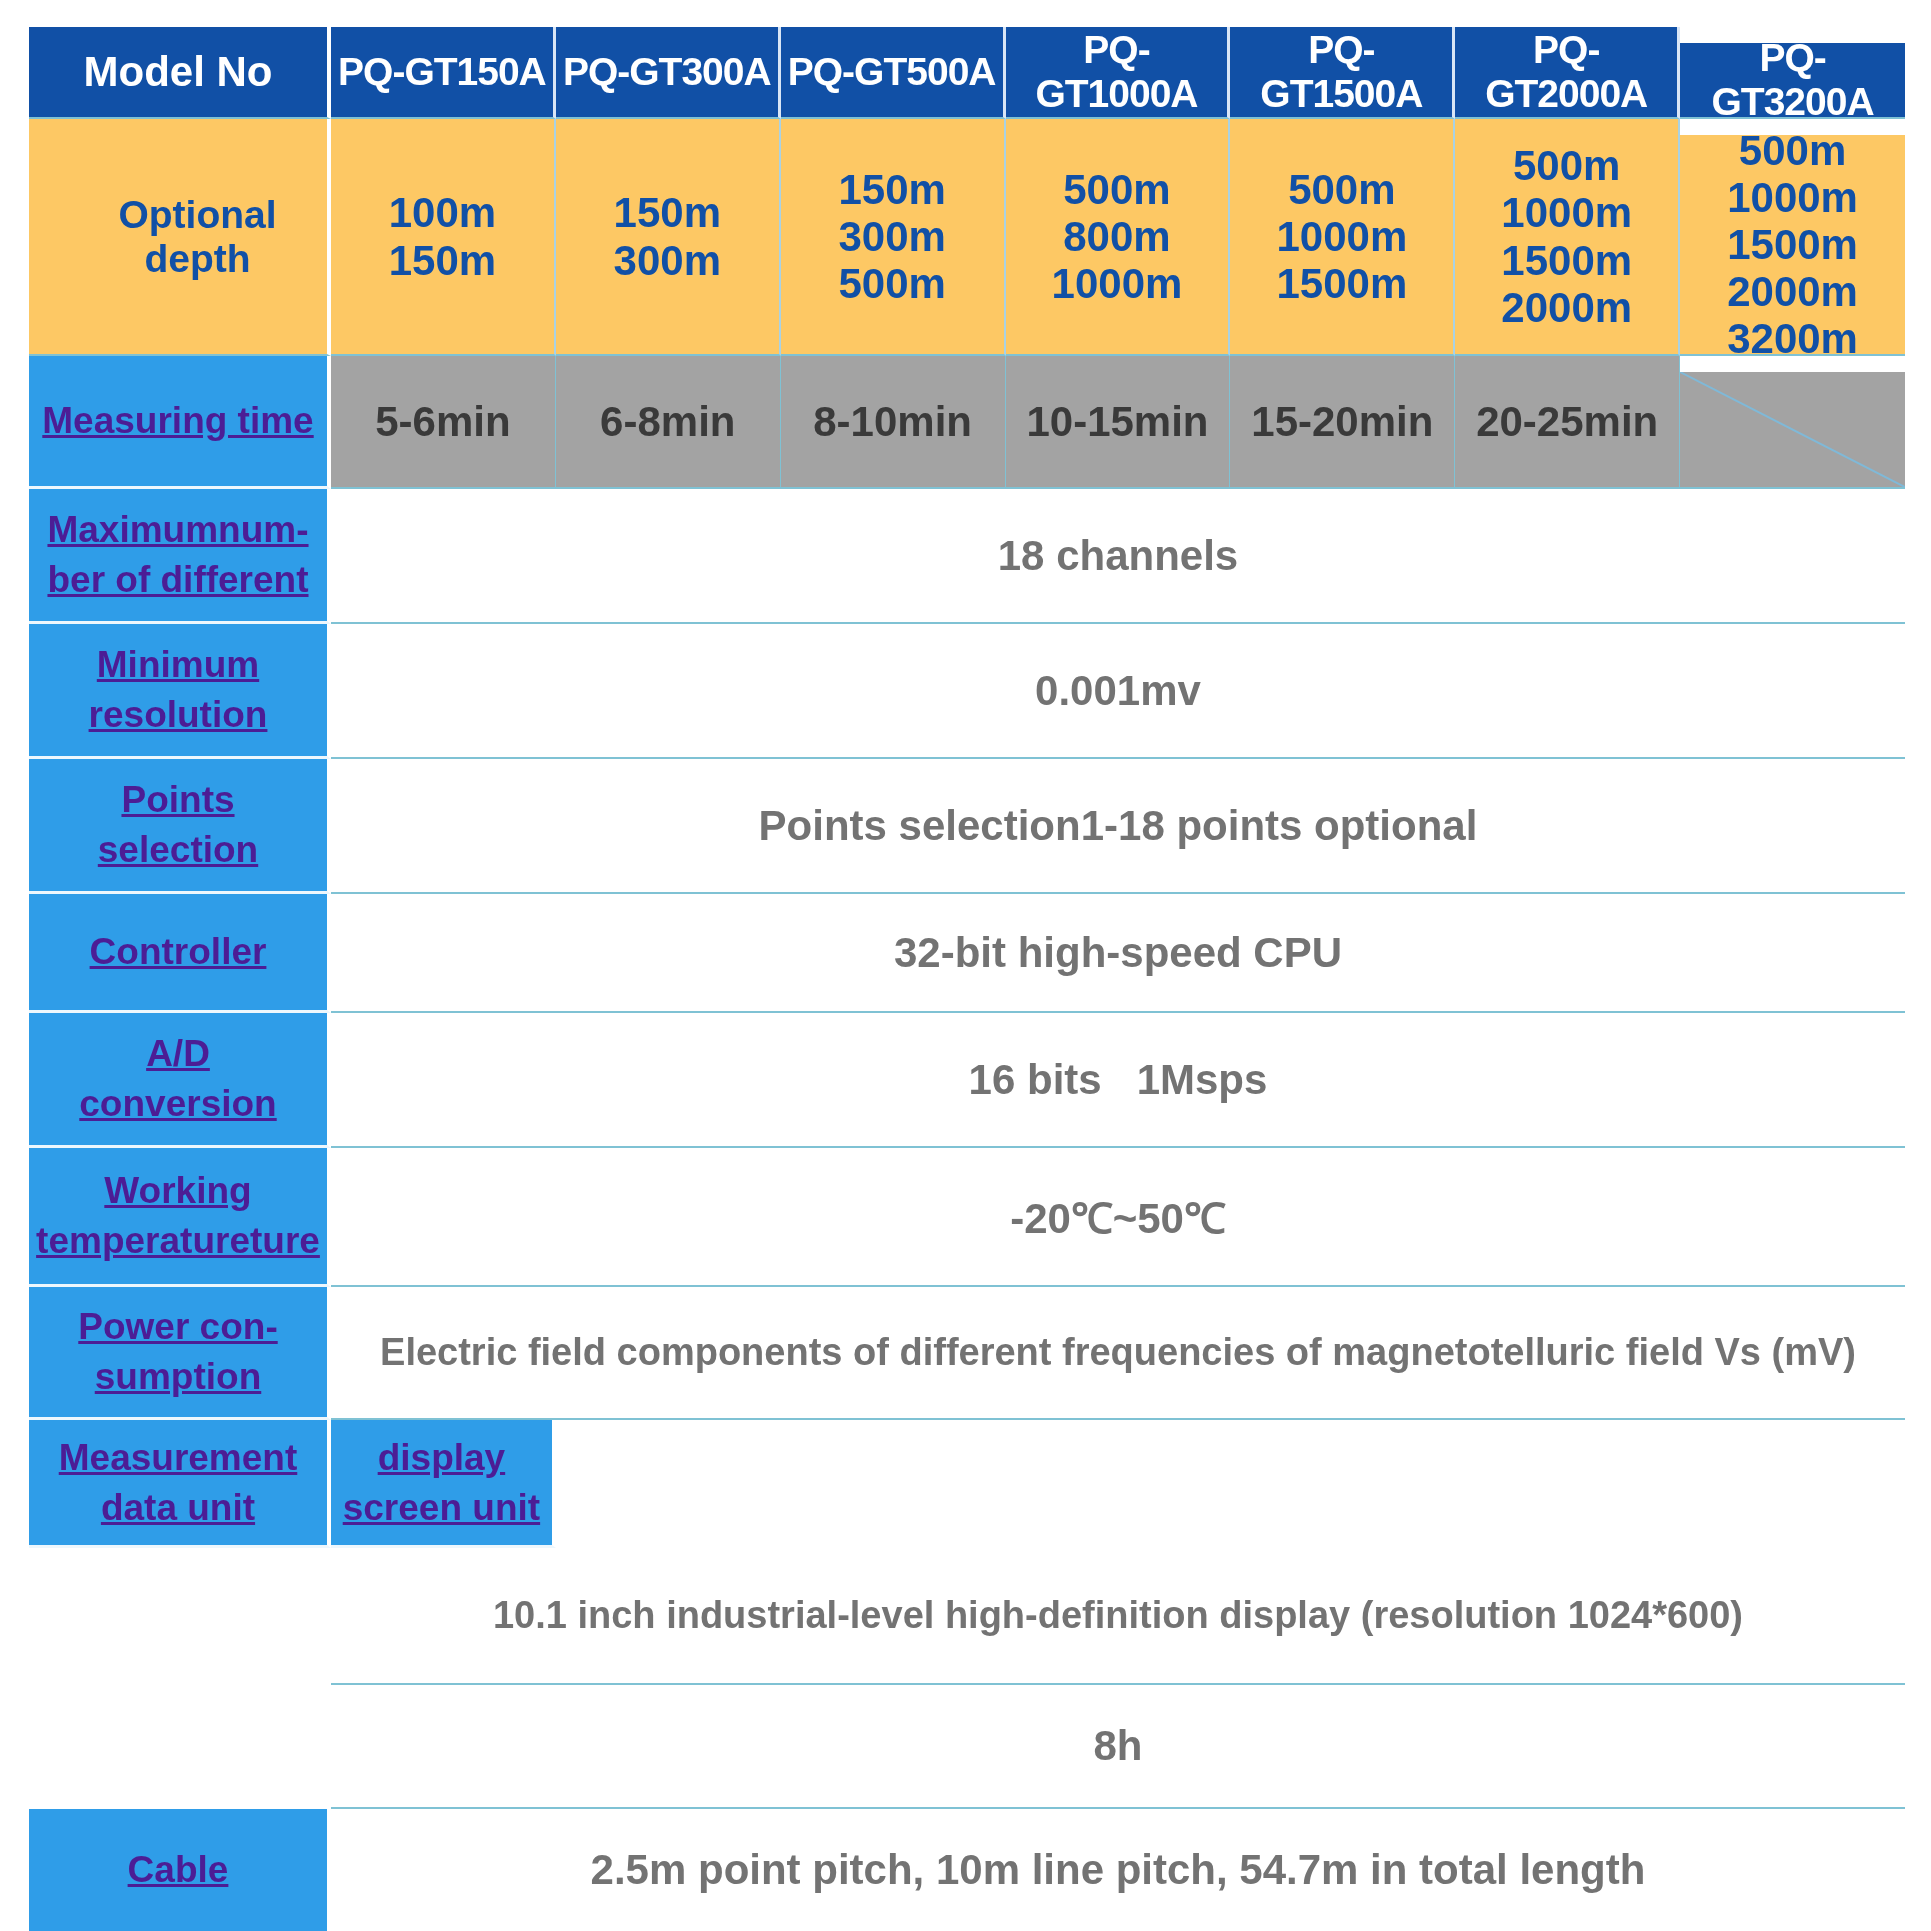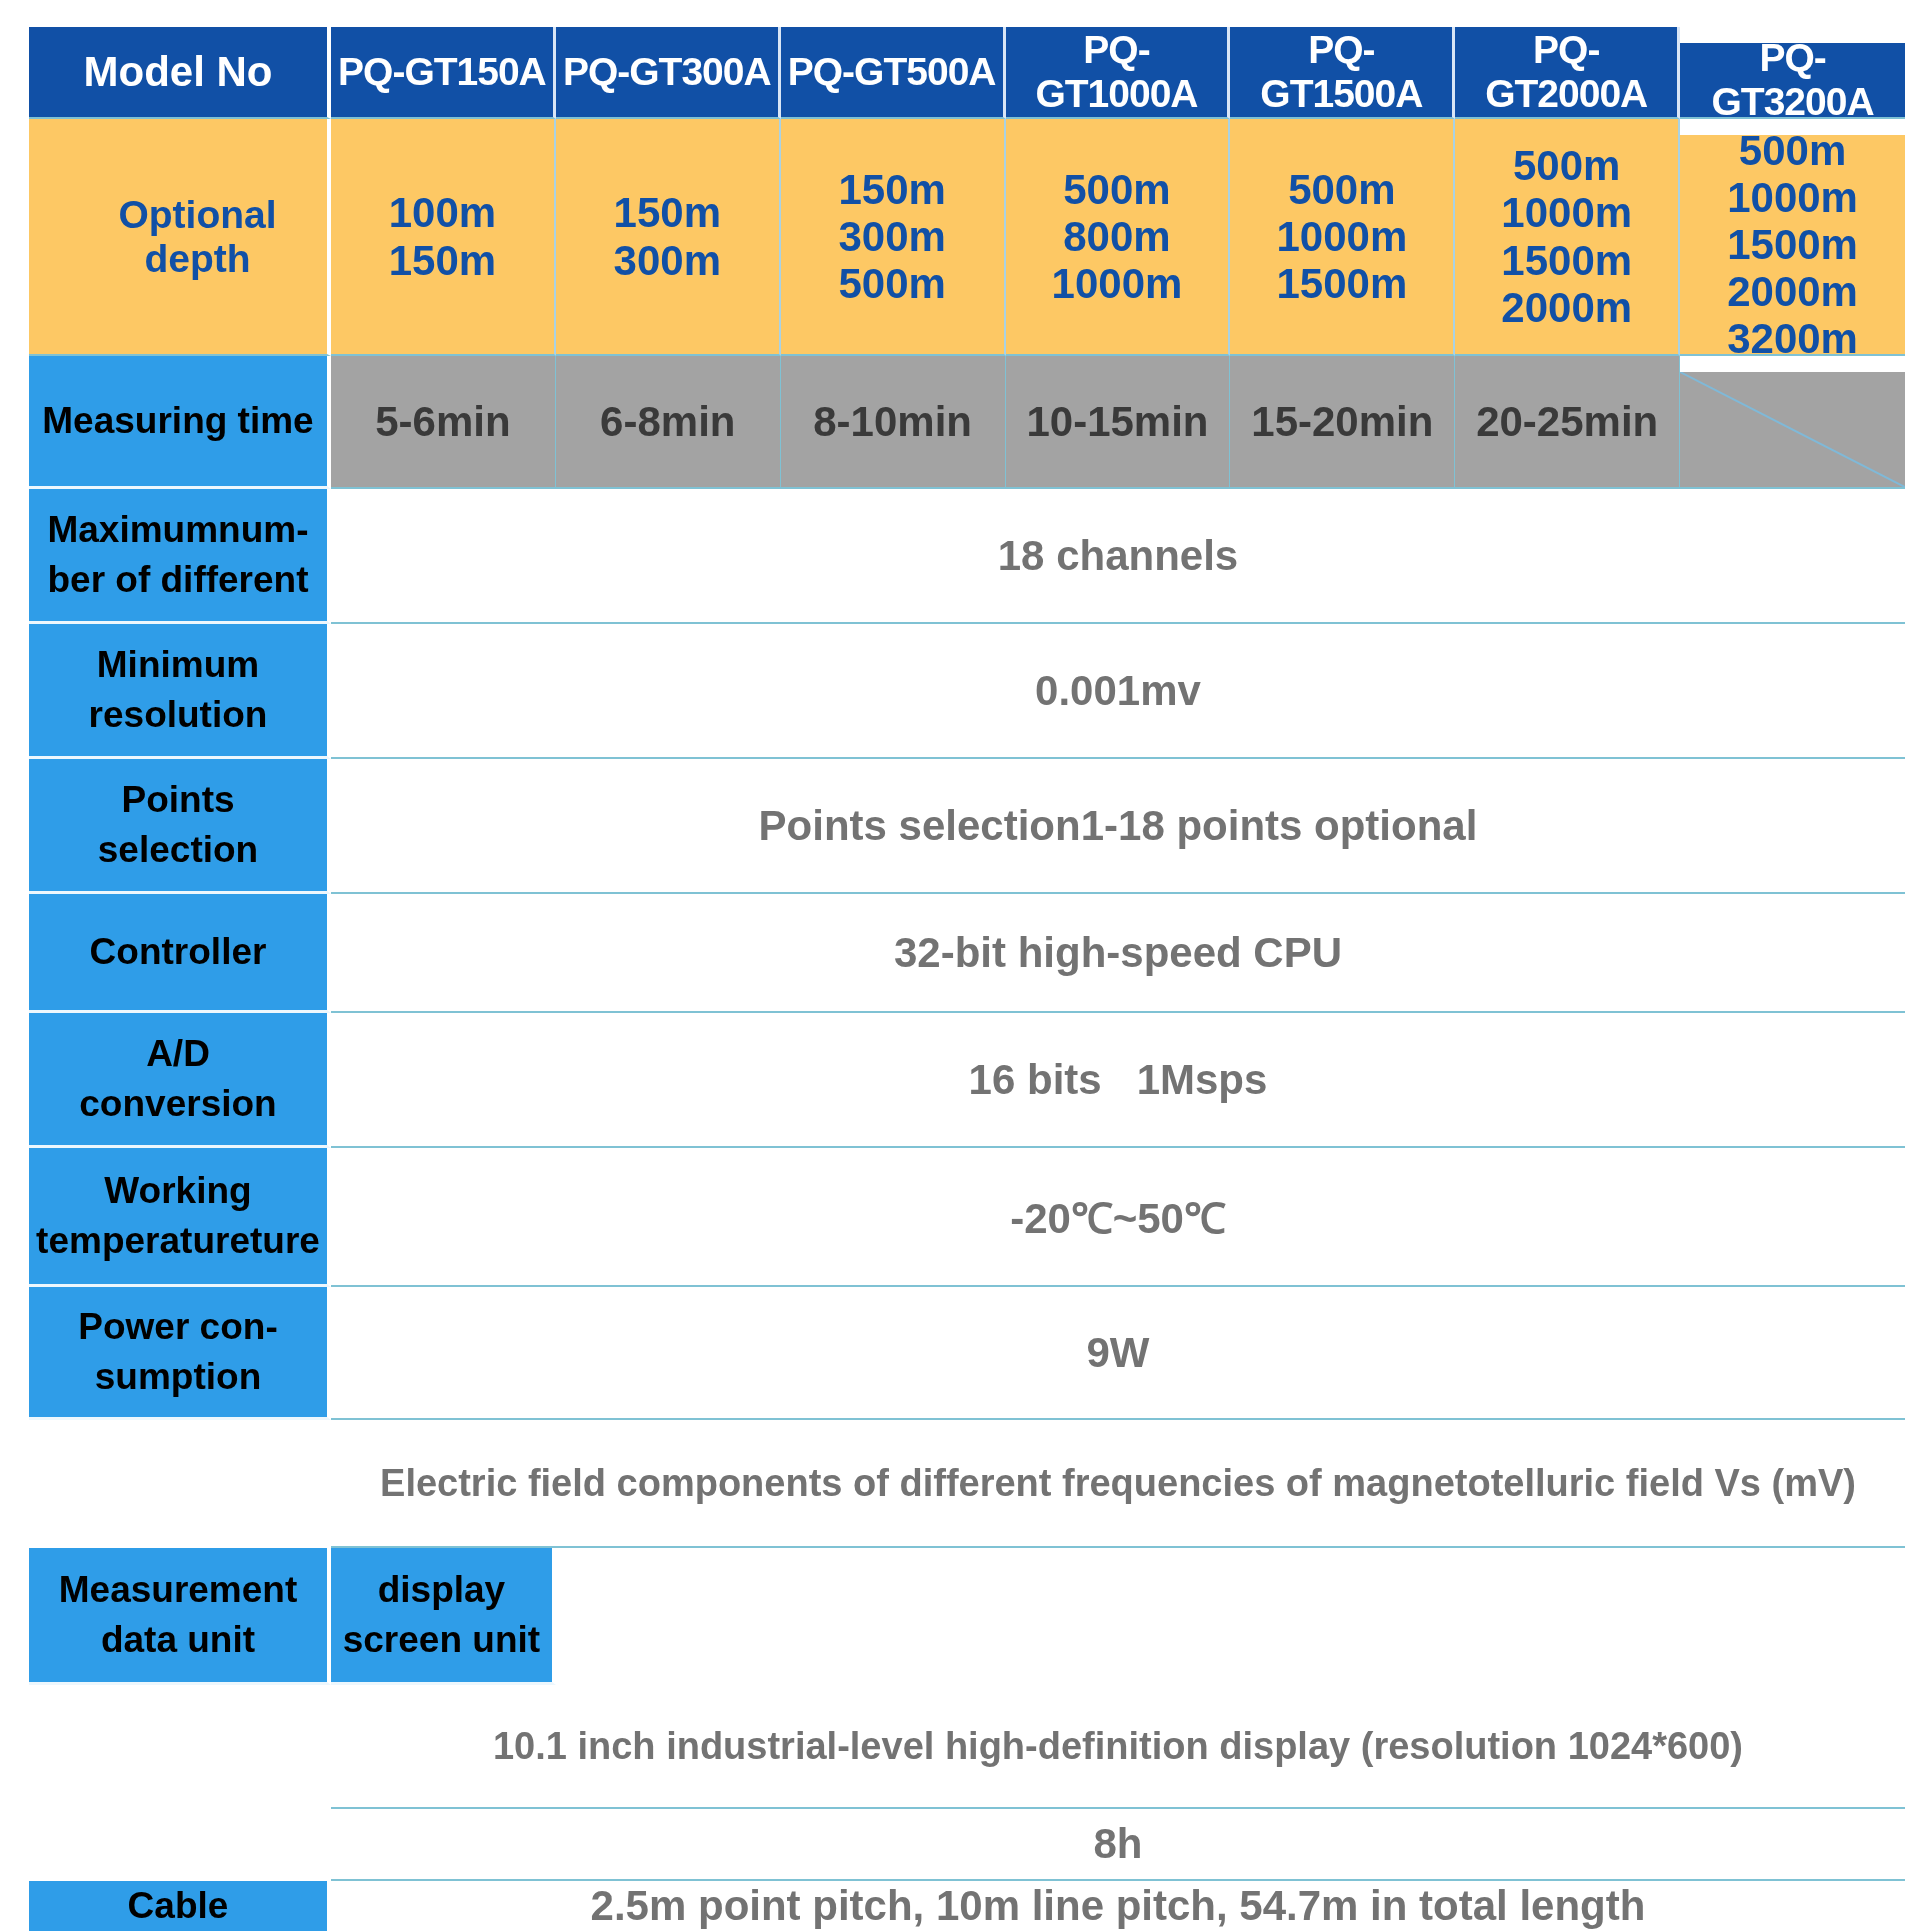--- a/index.html
+++ b/index.html
@@ -54,26 +54,27 @@
     border-bottom: 2.9px solid #7FC2D4;
   }
   .dp-lbl {
     font-size: 39px;
     border-right: 4.8px solid #ffffff;
     padding-left: 39px;
   }
   
   .lbl {
     background: #2F9DE8;
-    color: #000000;
+    color: #4c1d95;
     font-size: 37px;
     line-height: 1.35;
     white-space: pre-line;
     border-right: 4.8px solid #ffffff;
     border-bottom: 3.9px solid #edf7fd;
+    text-decoration: underline;
   }
   
   .mv {
     background: #a3a3a3;
     color: #3A3A3A;
     font-size: 42px;
     border-right: 1.9px solid #7FC2D4;
     border-bottom: 2.9px solid #7FC2D4;
   }
   .val {
@@ -165,21 +166,20 @@
   <div class="cell lbl">A/D
 conversion</div>
   <div class="cell val">16 bits&nbsp;&nbsp;&nbsp;1Msps</div>
 
   <div class="cell lbl">Working
 temperatureture</div>
   <div class="cell val">-20℃~50℃</div>
 
   <div class="cell lbl">Power con-
 sumption</div>
-  <div class="cell val">9W</div>
 
   <div class="cell val long">Electric field components of different frequencies of magnetotelluric field Vs (mV)</div>
   <div class="cell lbl">Measurement
 data unit</div>
 
   <div class="cell lbl">display
 screen unit</div>
   <div class="cell val long">10.1 inch industrial-level high-definition display (resolution 1024*600)</div>
 
   <div class="cell val">8h</div>

